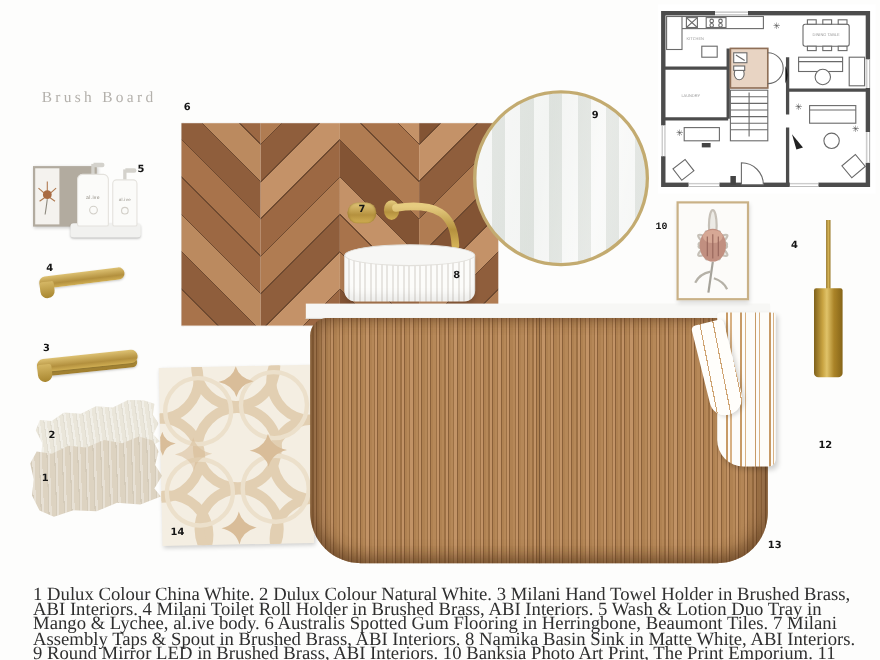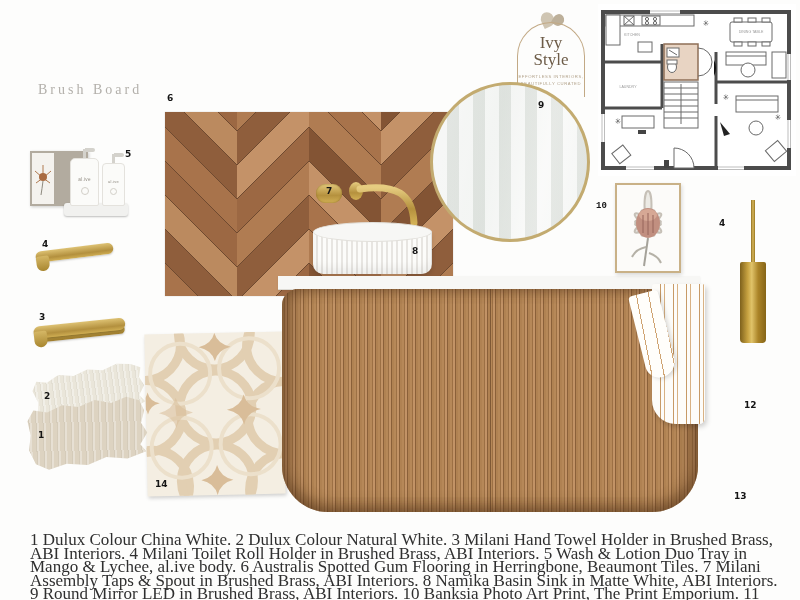--- a/index.html
+++ b/index.html
@@ -128,29 +128,20 @@
   
   .caption{left:30px;top:516px;width:748px;font-size:17px;line-height:13.6px;color:#2f2f2f;z-index:8;}
 </style>
 </head>
 <body>
 
 <div class="board">
 
   <div class="abs subtitle">Brush Board</div>
 
-  <div class="abs logo">
-    <div class="leaf leaf1"></div>
-    <div class="leaf leaf2"></div>
-    <div class="arch"></div>
-    <div class="name n1">Ivy</div>
-    <div class="name n2">Style</div>
-    <div class="tag t1">EFFORTLESS INTERIORS,</div>
-    <div class="tag t2">BEAUTIFULLY CURATED</div>
-  </div>
 
   <svg class="abs plan" viewBox="0 0 198 172">
     <g stroke="#4c4c4c" stroke-width="4" fill="none">
       <rect x="5" y="8" width="186" height="156"></rect>
     </g>
 
     <g stroke="#bdbdbd" stroke-width="1" fill="#fff">
       <rect x="52" y="5.5" width="30" height="5" stroke="none"></rect>
       <line x1="52" y1="7" x2="82" y2="7"></line>
         <line x1="52" y1="9.5" x2="82" y2="9.5"></line>
@@ -396,18 +387,18 @@
   <span class="abs num" style="left:39px;top:312px;">3</span>
   <span class="abs num" style="left:42px;top:239px;">4</span>
   <span class="abs num" style="left:125px;top:149px;">5</span>
   <span class="abs num" style="left:167px;top:93px;">6</span>
   <span class="abs num" style="left:326px;top:186px;">7</span>
   <span class="abs num" style="left:412px;top:246px;">8</span>
   <span class="abs num" style="left:538px;top:100px;">9</span>
   <span class="abs num" style="left:596px;top:201px;font-family:Liberation Mono, monospace;">10</span>
   <span class="abs num" style="left:719px;top:218px;">4</span>
   <span class="abs num" style="left:744px;top:400px;">12</span>
-  <span class="abs num" style="left:698px;top:491px;margin-left:36px;">13</span>
+  <span class="abs num" style="left:698px;top:491px;">13</span>
   <span class="abs num" style="left:155px;top:479px;">14</span>
 
   <p class="abs caption">1 Dulux Colour China White. 2 Dulux Colour Natural White. 3 Milani Hand Towel Holder in Brushed Brass, ABI Interiors. 4 Milani Toilet Roll Holder in Brushed Brass, ABI Interiors. 5 Wash &amp; Lotion Duo Tray in Mango &amp; Lychee, al.ive body. 6 Australis Spotted Gum Flooring in Herringbone, Beaumont Tiles. 7 Milani Assembly Taps &amp; Spout in Brushed Brass, ABI Interiors. 8 Namika Basin Sink in Matte White, ABI Interiors. 9 Round Mirror LED in Brushed Brass, ABI Interiors. 10 Banksia Photo Art Print, The Print Emporium. 11 Spin Toilet Brush Holder in Brushed Brass, Highgrove Bathrooms. 12 Vue Pinstripe Hand Towel in Caramel, Myer. 13 Kairi Curved Fluted Vanity in Oak, ABI Interiors. 14 Valentino Jordana Matte Pattern Splash Tile, Get Tiles Online.</p>
 
 </div>
 
 </body></html>

